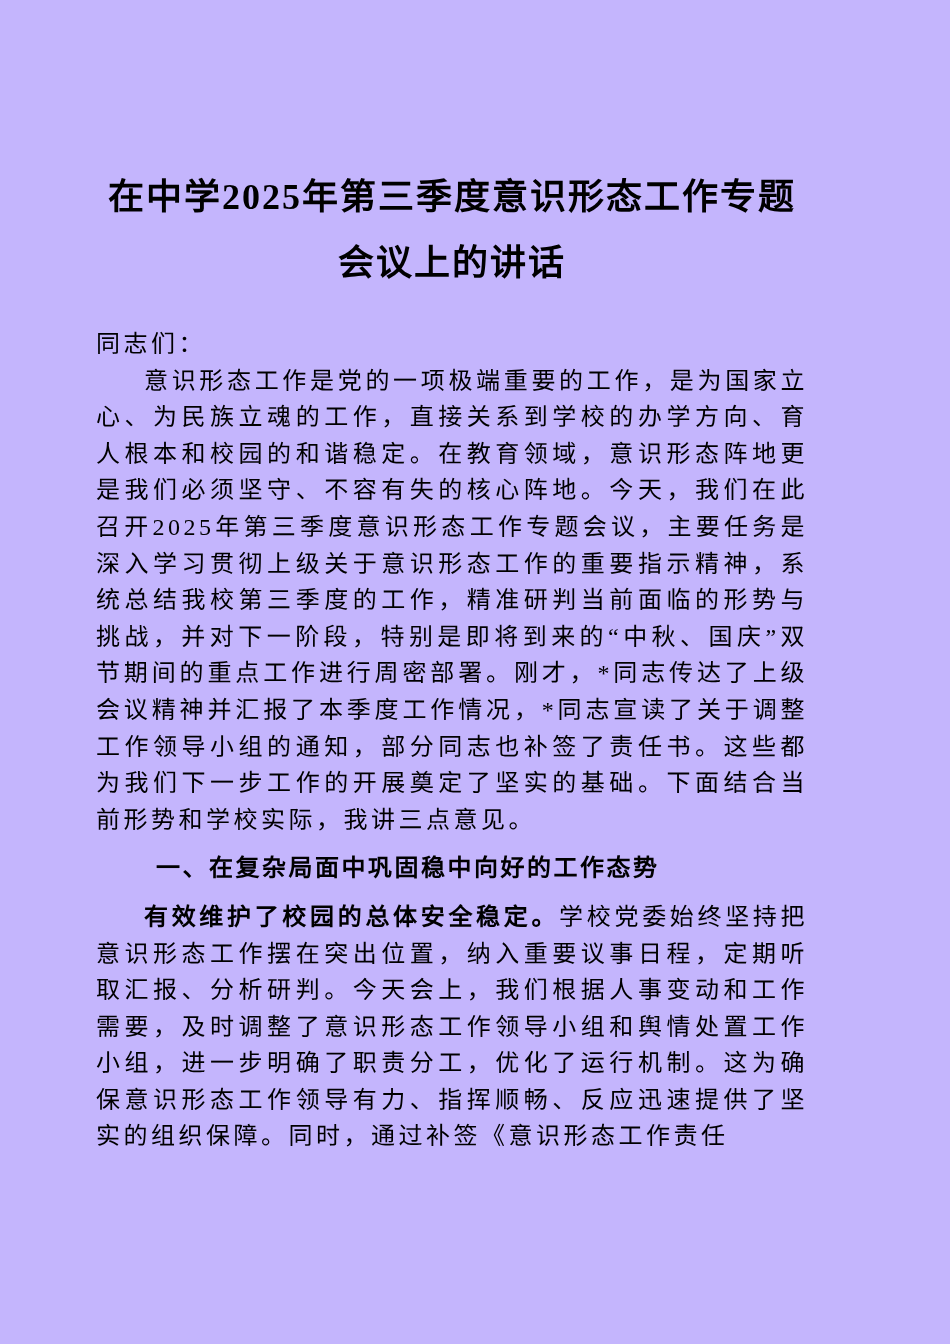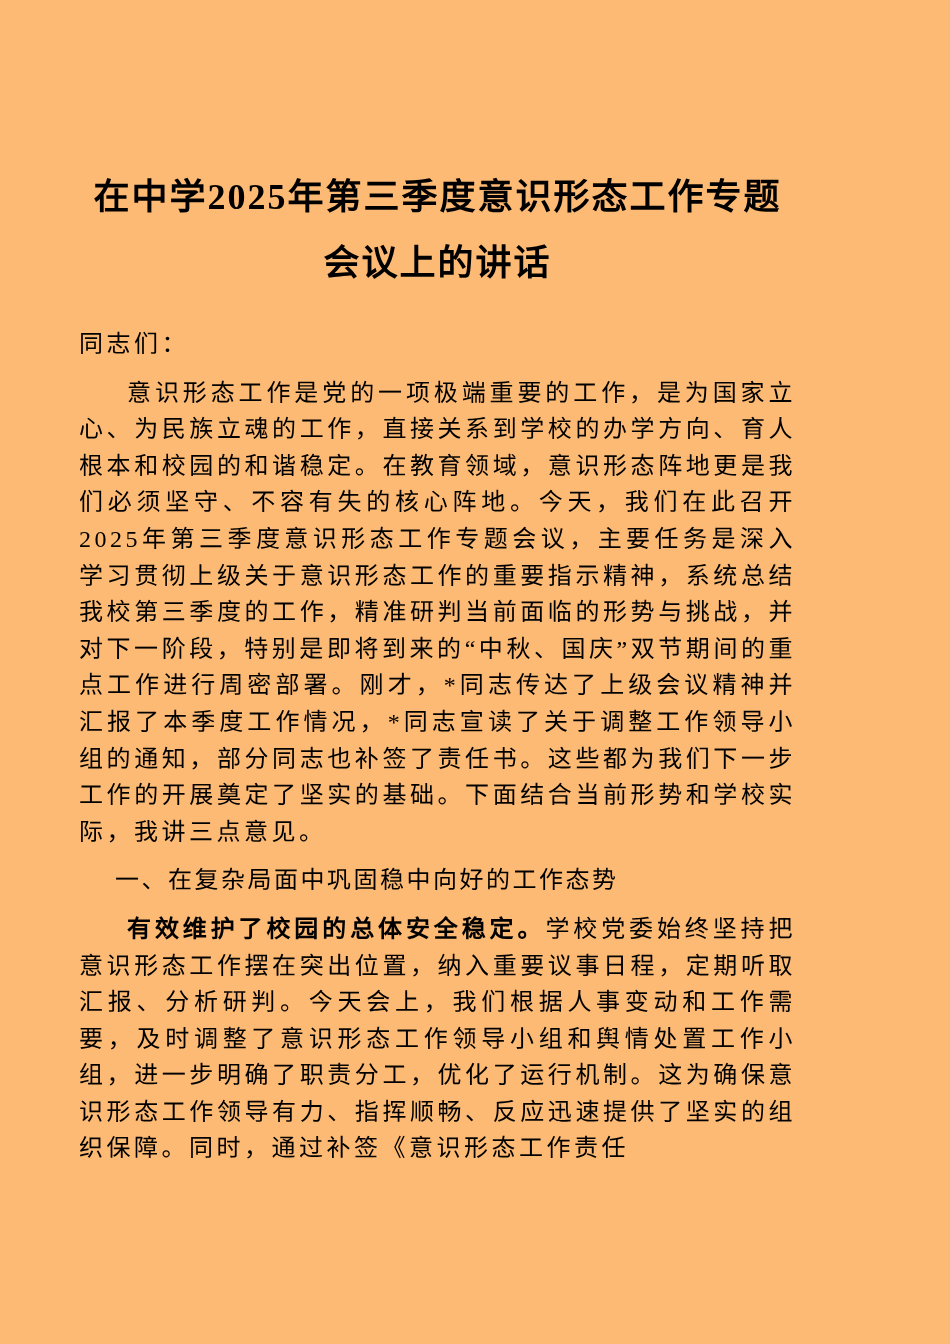--- a/index.html
+++ b/index.html
@@ -5,24 +5,24 @@
   html, body {
     margin: 0;
     padding: 0;
     background: #ffffff;
   }
   .page {
     position: relative;
     width: 950px;
     height: 1344px;
     margin: 0 auto;
-    background: #fdba74;
+    background: #c4b5fd;
     color: #000000;
     box-sizing: border-box;
-    padding: 164px 142px 0 67px;
+    padding: 164px 142px 0 96px;
     overflow: hidden;
     font-family: "Liberation Serif", "DejaVu Serif", serif;
   }
   .doc-title {
     margin: 0 0 30px 0;
     font-size: 36px;
     line-height: 66px;
     font-weight: bold;
     text-align: center;
     letter-spacing: 2px;
@@ -33,31 +33,31 @@
     white-space: nowrap;
   }
   .doc-body {
     font-size: 24px;
     line-height: 36.6px;
     letter-spacing: 3.5px;
     text-align: justify;
     color: #000000;
   }
   .doc-body p {
-    margin: 12px;
+    margin: 0;
     text-indent: 48px;
   }
   .salutation {
     text-indent: 0 !important;
   }
   .section-heading {
     font-family: "Liberation Sans", "DejaVu Sans", sans-serif;
     font-size: 24px;
-    font-weight: normal;
-    margin: 0;
+    font-weight: bold;
+    margin: 12px;
     text-indent: 48px;
     line-height: 36.6px;
     letter-spacing: 2.5px;
   }
   .bold-lead {
     font-weight: bold;
   }
 </style>
 </head>
 <body>

